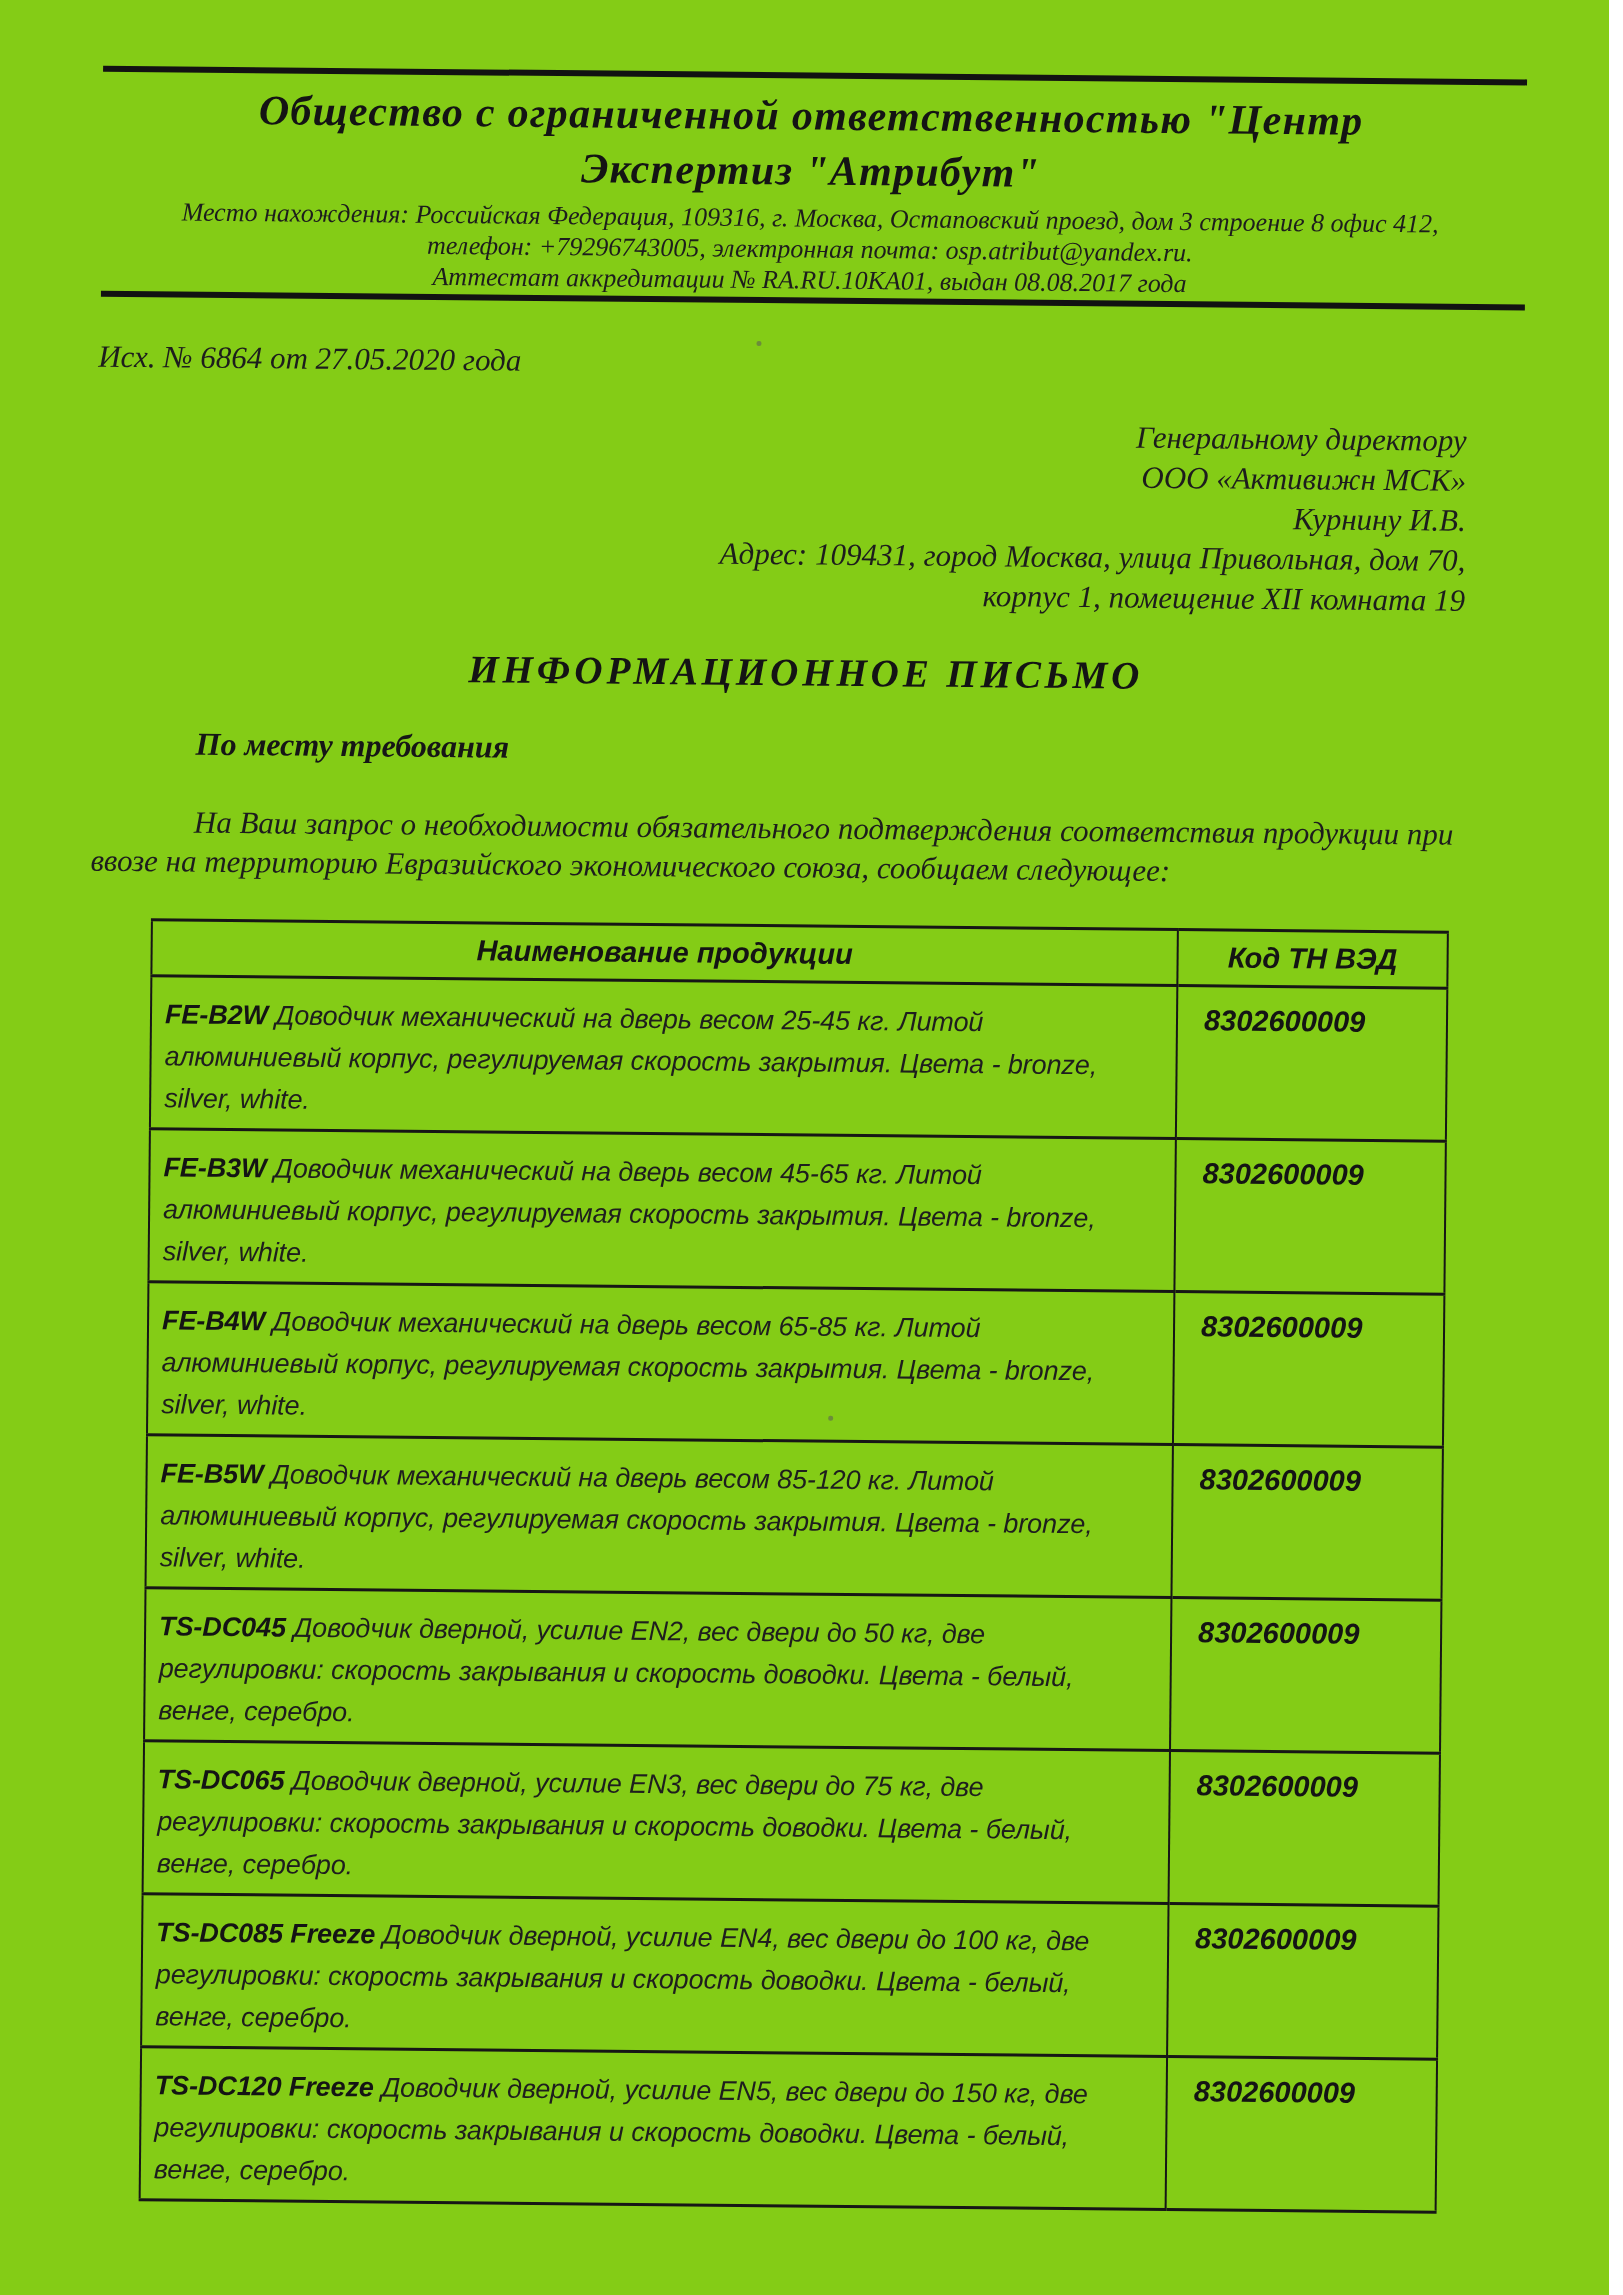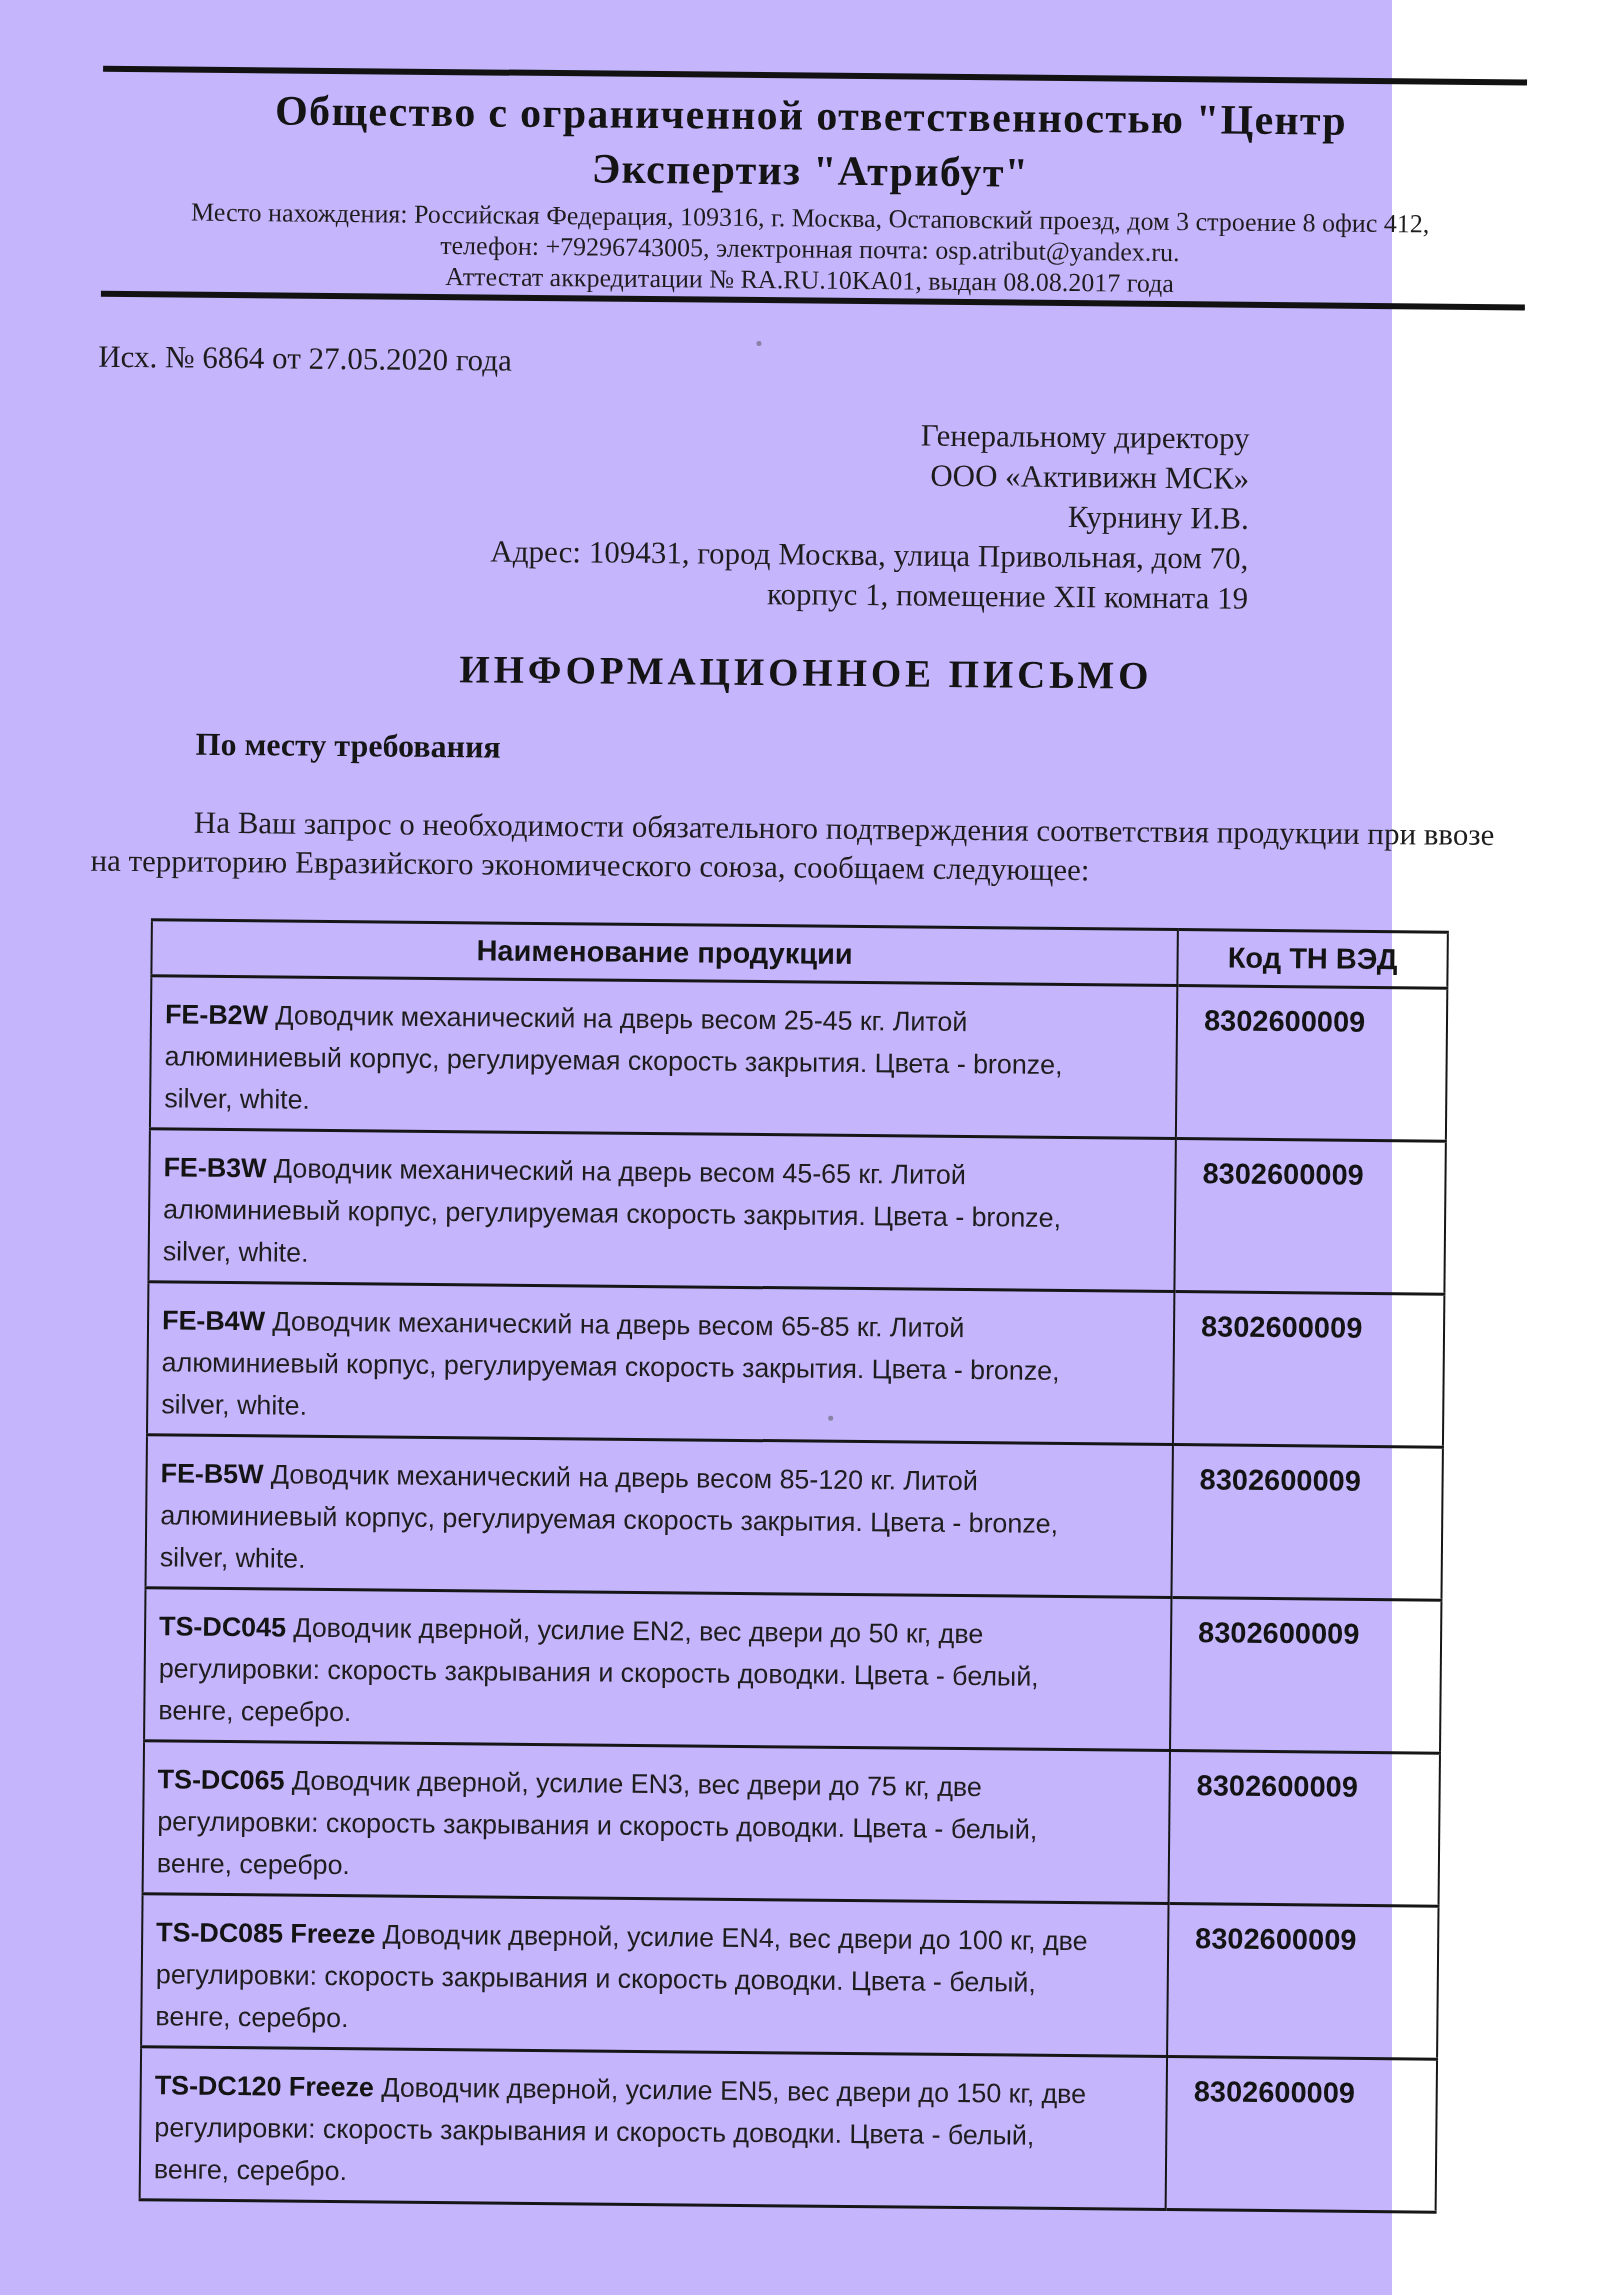--- a/index.html
+++ b/index.html
@@ -5,25 +5,26 @@
   html, body {
     margin: 0;
     padding: 0;
     width: 1623px;
     height: 2295px;
     background: #ffffff;
     overflow: hidden;
   }
   .page {
     position: relative;
-    width: 1392px;
+    width: 1609px;
     height: 2295px;
-    background: #c4b5fd;
+    background: #84cc16;
     color: #1b1b1b;
     font-family: "Liberation Serif", "DejaVu Serif", serif;
+    font-style: italic;
   }
   
   .sheet {
     position: absolute;
     inset: 0;
     transform: rotate(0.55deg);
     transform-origin: 131px 79px;
   }
   .rule {
     position: absolute;

